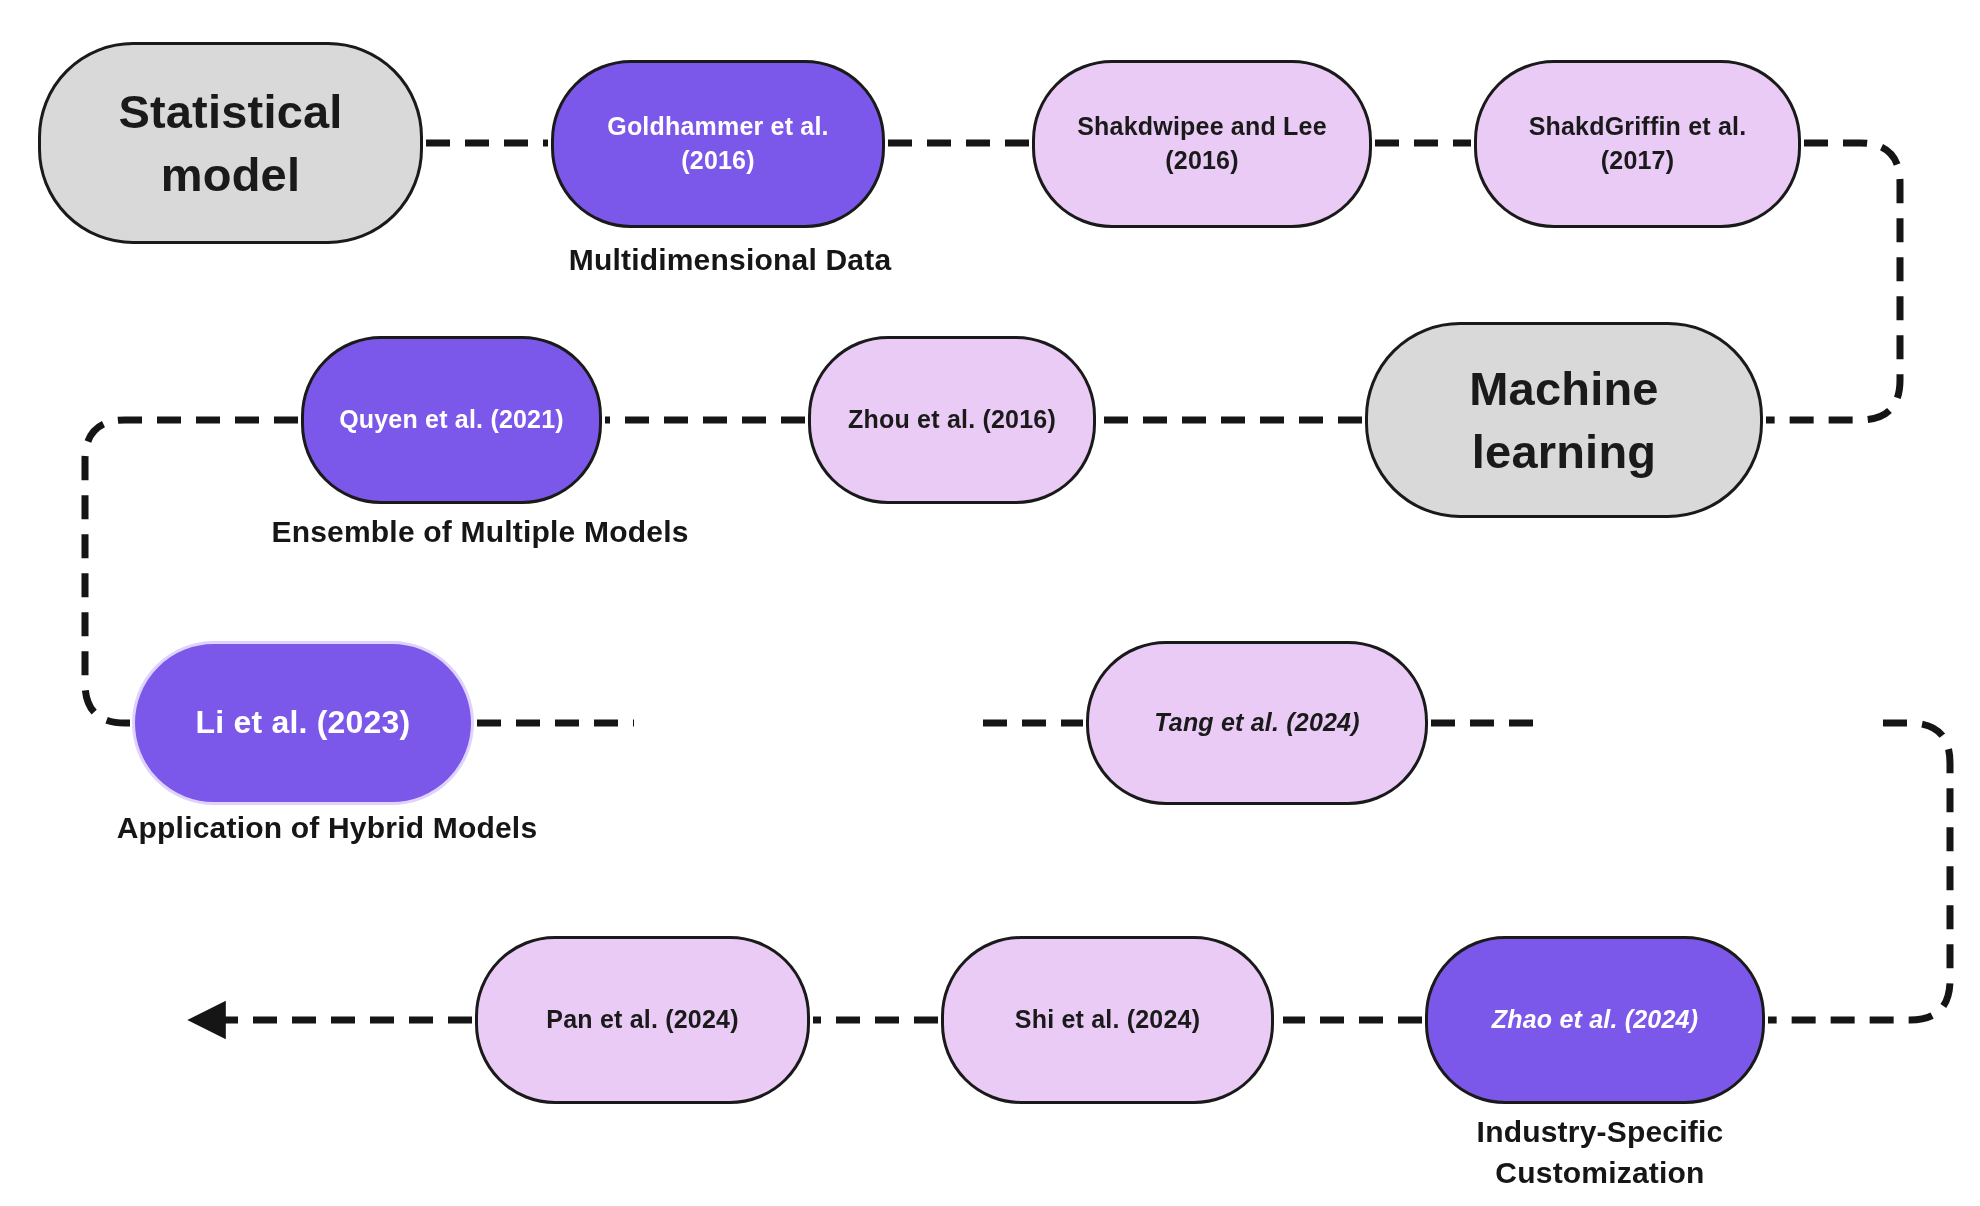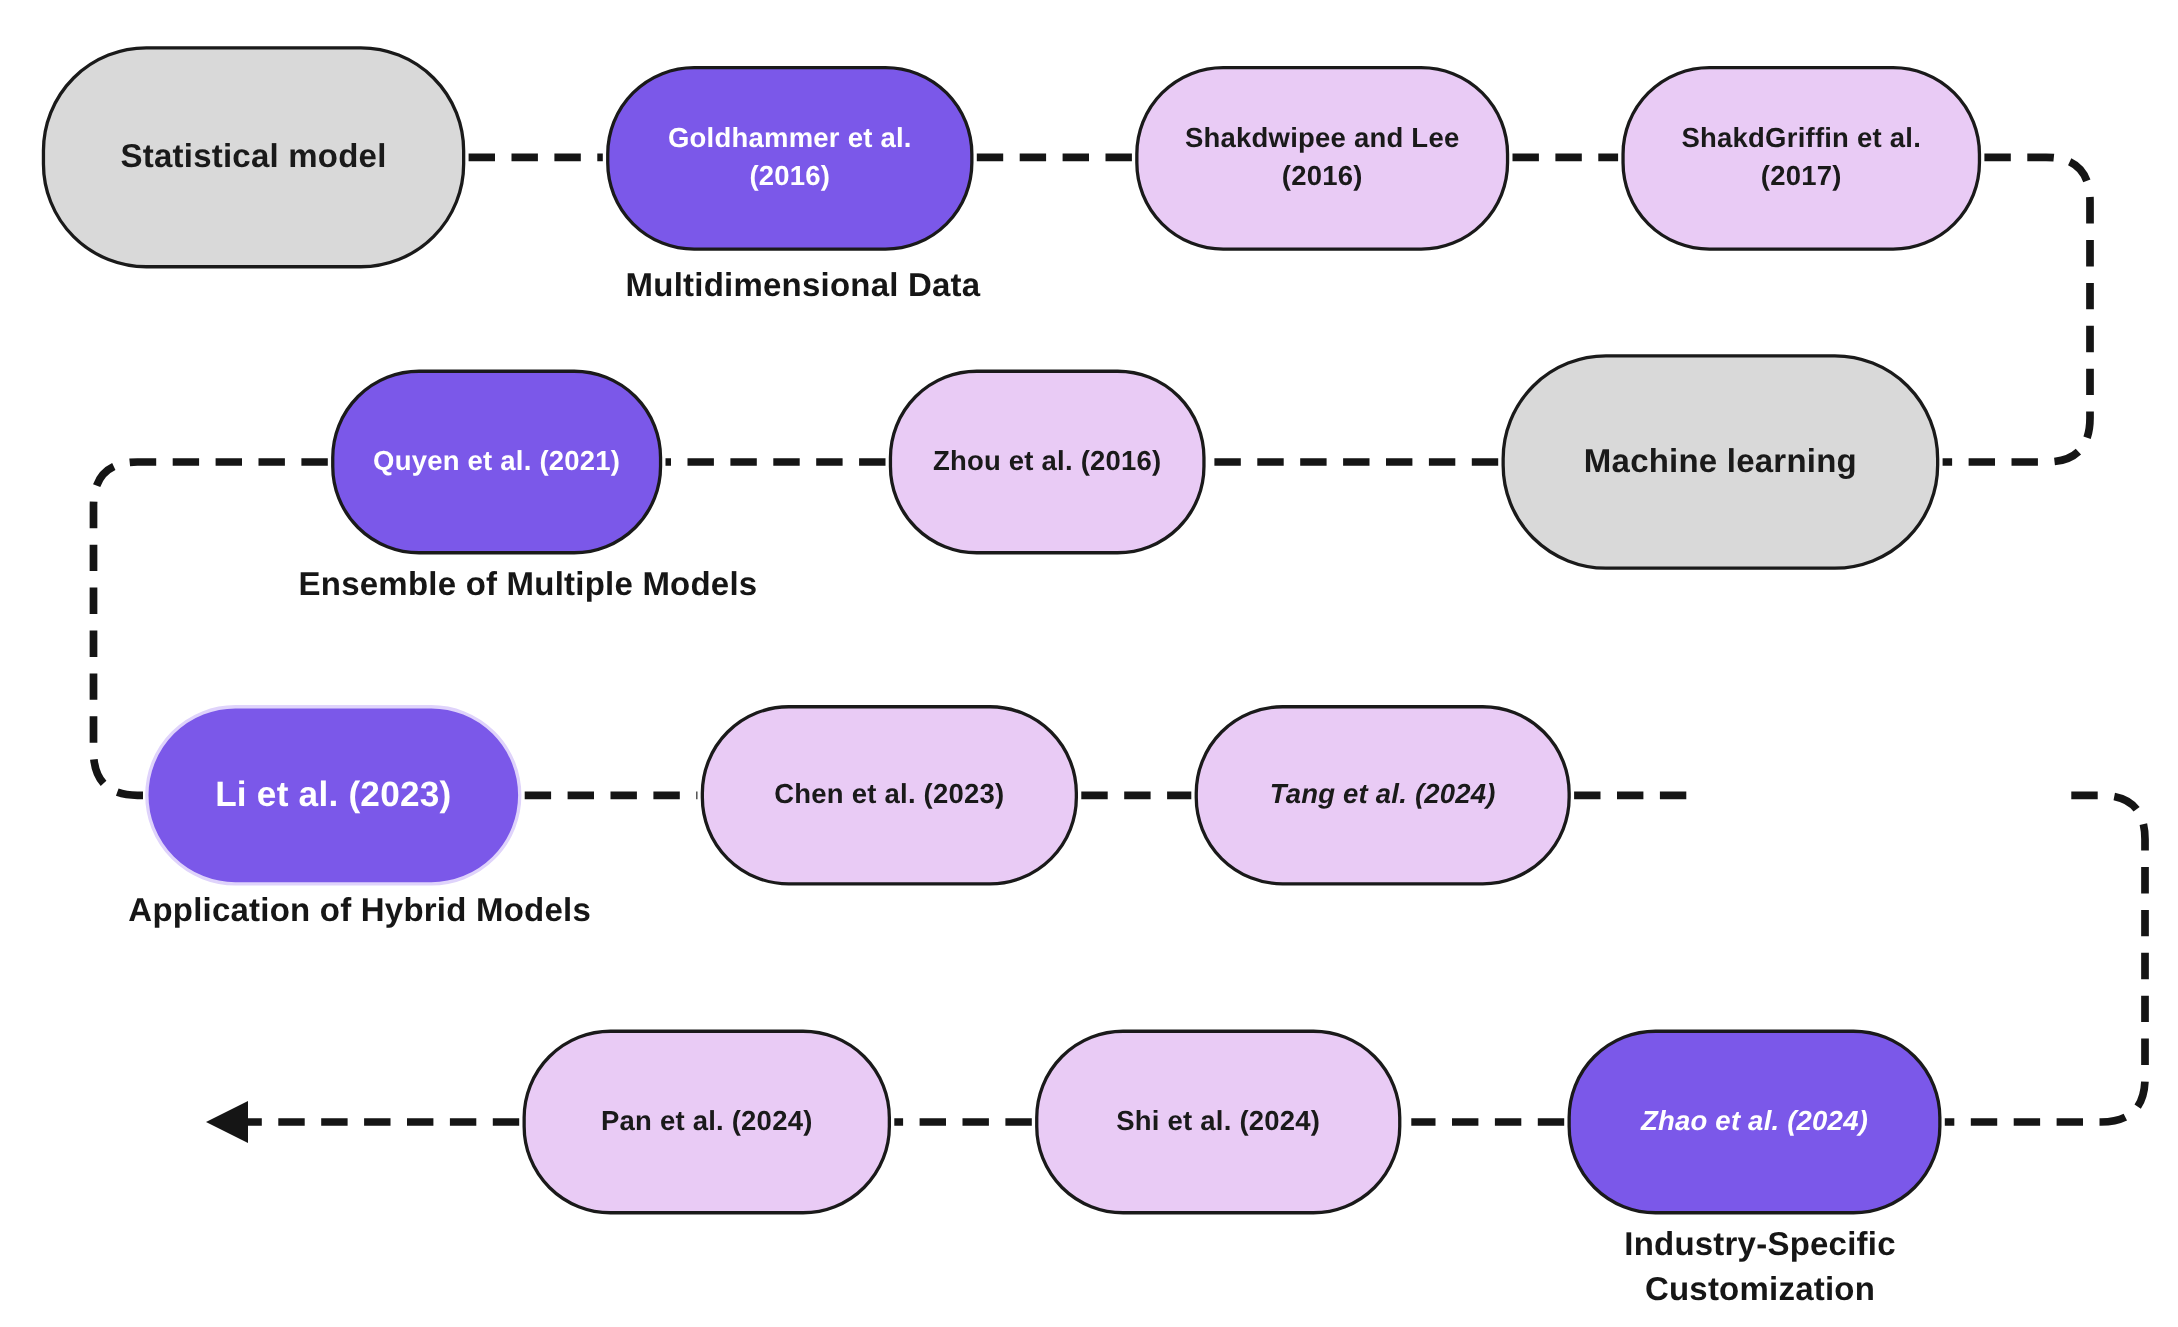--- a/index.html
+++ b/index.html
@@ -61,21 +61,21 @@
     border: 3px solid var(--li_border, #DFD3FB);
     color: var(--node_text_light, #FFFFFF);
     border-radius: 82px;
     font-size: 32px;
   }
   .node--gray {
     background: var(--gray, #D9D9D9);
     border: 3.5px solid var(--outline, #1A1A1A);
     color: var(--node_text_dark, #1A1A1A);
     border-radius: 95px;
-    font-size: 30px;
+    font-size: 47px;
   }
   .cat-label {
     position: absolute;
     width: 600px;
     text-align: center;
     font-weight: 700;
     font-size: 30px;
     color: var(--label_text, #161616);
     line-height: 1.35;
     white-space: pre-line;
@@ -138,21 +138,20 @@
   <div id="n-shakdgriffin" class="node node--lavender">ShakdGriffin et al. (2017)</div>
 
   <div id="n-quyen" class="node node--purple">Quyen et al. (2021)</div>
 
   <div id="n-zhou" class="node node--lavender">Zhou et al. (2016)</div>
 
   <div id="n-machine" class="node node--gray">Machine learning</div>
 
   <div id="n-li" class="node node--purple-soft">Li et al. (2023)</div>
 
-  <div id="n-chen" class="node node--lavender">Chen et al. (2023)</div>
 
   <div id="n-tang" class="node node--lavender">Tang et al. (2024)</div>
 
 
   <div id="n-pan" class="node node--lavender">Pan et al. (2024)</div>
 
   <div id="n-shi" class="node node--lavender">Shi et al. (2024)</div>
 
   <div id="n-zhao" class="node node--purple">Zhao et al. (2024)</div>
 

